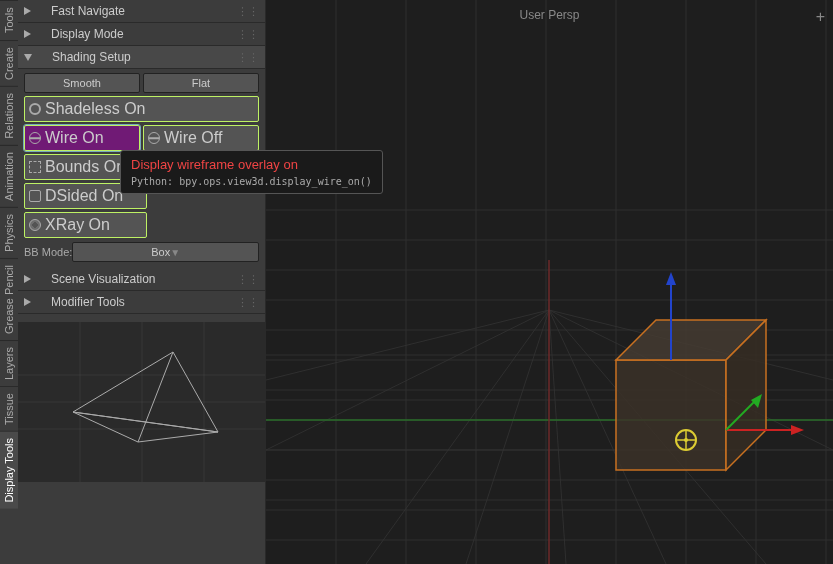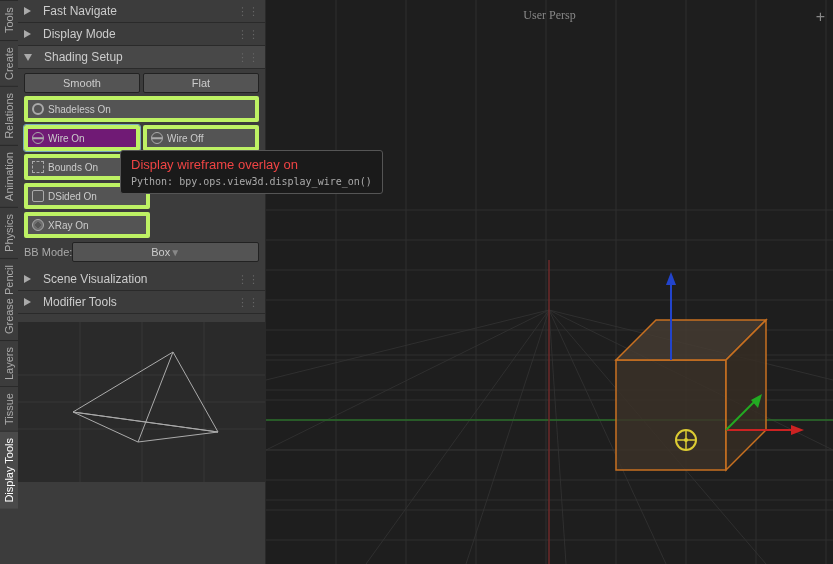--- a/index.html
+++ b/index.html
@@ -61,21 +61,21 @@
       align-items: center;
       padding: 4px 6px;
       background: #3c3c3c;
       border-bottom: 1px solid #2a2a2a;
       cursor: pointer;
       justify-content: space-between;
     }
     .section-header .left {
       display: flex;
       align-items: center;
-      gap: 12px;
+      gap: 20px;
     }
     .triangle {
       width: 0; height: 0;
       border-style: solid;
     }
     .triangle-right {
       border-width: 4px 0 4px 7px;
       border-color: transparent transparent transparent #aaa;
     }
     .triangle-down {
@@ -114,23 +114,23 @@
 
     .btn-icon-row {
       display: flex;
       gap: 3px;
       margin-bottom: 3px;
     }
     .btn-icon {
       flex: 1;
       padding: 3px 4px;
       background: #545454;
-      border: 4px solid #bef264;
+      border: 1px solid #bef264;
       color: #ccc;
-      font-size: 10px;
+      font-size: 16px;
       cursor: pointer;
       text-align: center;
       border-radius: 2px;
       display: flex;
       align-items: center;
       gap: 4px;
     }
     .btn-icon.active-btn {
       background: #701a75;
       outline: 1px solid #7ab;
@@ -254,21 +254,20 @@
 
     
     .viewport-title {
       position: absolute;
       top: 8px;
       left: 50%;
       transform: translateX(-50%);
       color: #888;
       font-size: 12px;
       z-index: 5;
-      font-family: Liberation Serif, serif;
     }
 
     
     .viewport-plus {
       position: absolute;
       top: 8px;
       right: 8px;
       color: #888;
       font-size: 16px;
       cursor: pointer;

